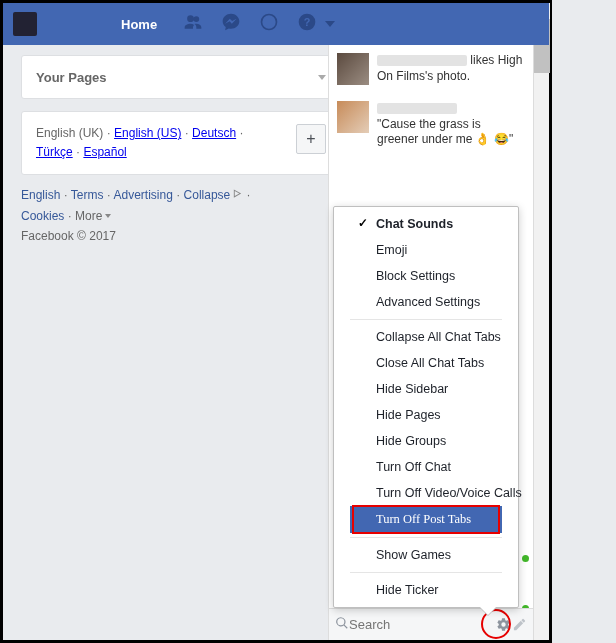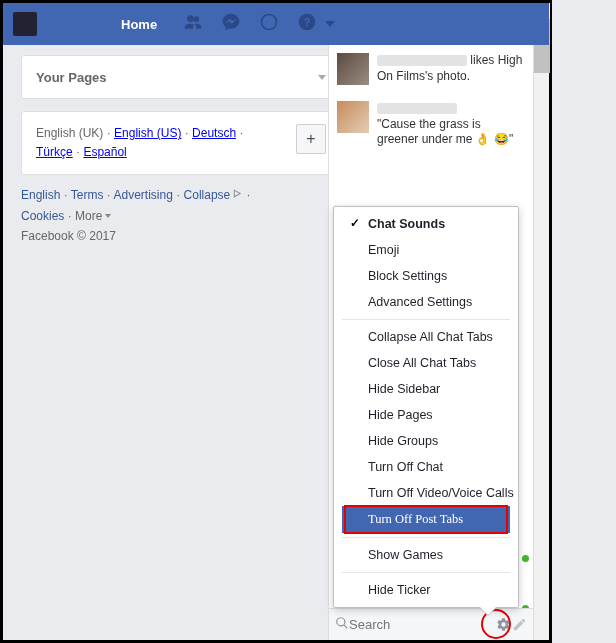--- a/index.html
+++ b/index.html
@@ -56,21 +56,21 @@
   .search-input { flex:1 1 auto; min-width:0; border:none; background:transparent; outline:none; font-size:13px; color:#666;}
   .gear-btn { width:20px; height:20px; display:flex; align-items:center; justify-content:center;}
   .gear-btn svg{ width:15px; height:15px; fill:#8d949e;}
   .compose-btn { width:18px; height:18px; display:flex; align-items:center; justify-content:center;}
   .compose-btn svg { width:15px; height:15px; fill:#bec3c9;}
 
   
   .red-circle { position:absolute; right:38px; bottom:1px; width:30px; height:30px; border:2px solid #e60000; border-radius:50%; pointer-events:none;}
 
   
-  .menu { position:absolute; right: 30px; bottom: 32px; width: 186px; background:#fff; border:1px solid #bfbfbf; border-radius:2px; box-shadow: 0 2px 8px rgba(0,0,0,.2); font-size:12.5px; color:#1d2129; padding: 4px 8px;}
+  .menu { position:absolute; right: 30px; bottom: 32px; width: 186px; background:#fff; border:1px solid #bfbfbf; border-radius:2px; box-shadow: 0 2px 8px rgba(0,0,0,.2); font-size:12.5px; color:#1d2129; padding: 4px 16px;}
   .menu::after { content:""; position:absolute; bottom:-8px; right:22px; width:0;height:0; border-left:8px solid transparent; border-right:8px solid transparent; border-top:8px solid #fff;}
   .menu::before { content:""; position:absolute; bottom:-9px; right:21px; width:0;height:0; border-left:9px solid transparent; border-right:9px solid transparent; border-top:9px solid #bfbfbf;}
   .mi { padding: 6px 12px 6px 26px; position:relative; cursor:default; white-space:nowrap;}
   .mi.check::before { content:"✓"; position:absolute; left:8px; top:5px; font-size:12px; color:#000;}
   .mi.bold { font-weight:bold;}
   .sep { height:1px; background:#e5e5e5; margin:4px 0;}
   .mi.hl { background:#4267b2; color:#fff;font-family:Liberation Serif, serif; }
   .hl-border { position:absolute; border:2px solid #e60000; pointer-events:none;}
 </style>
 </head>

